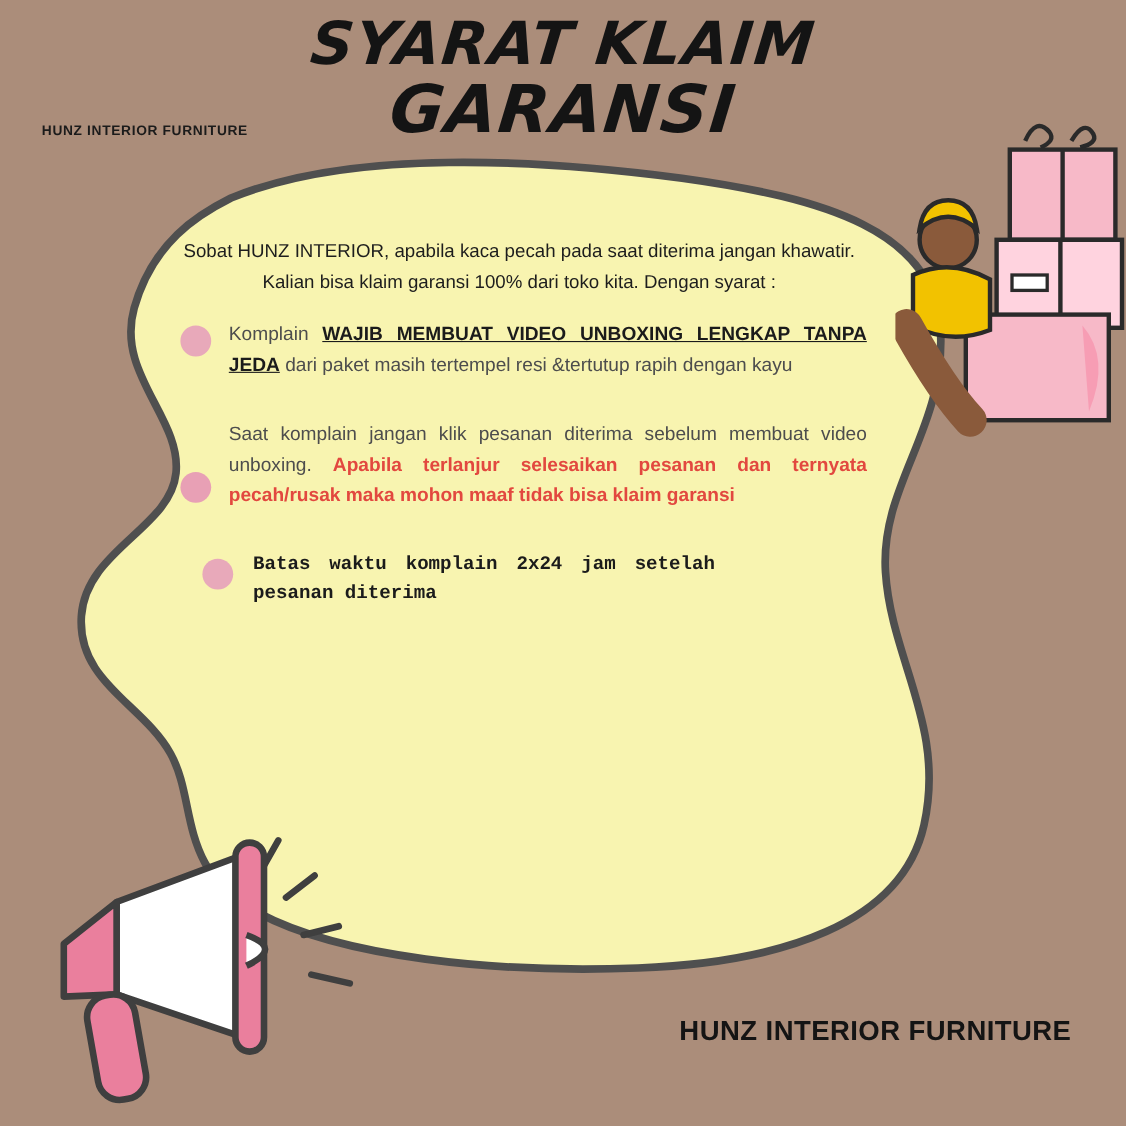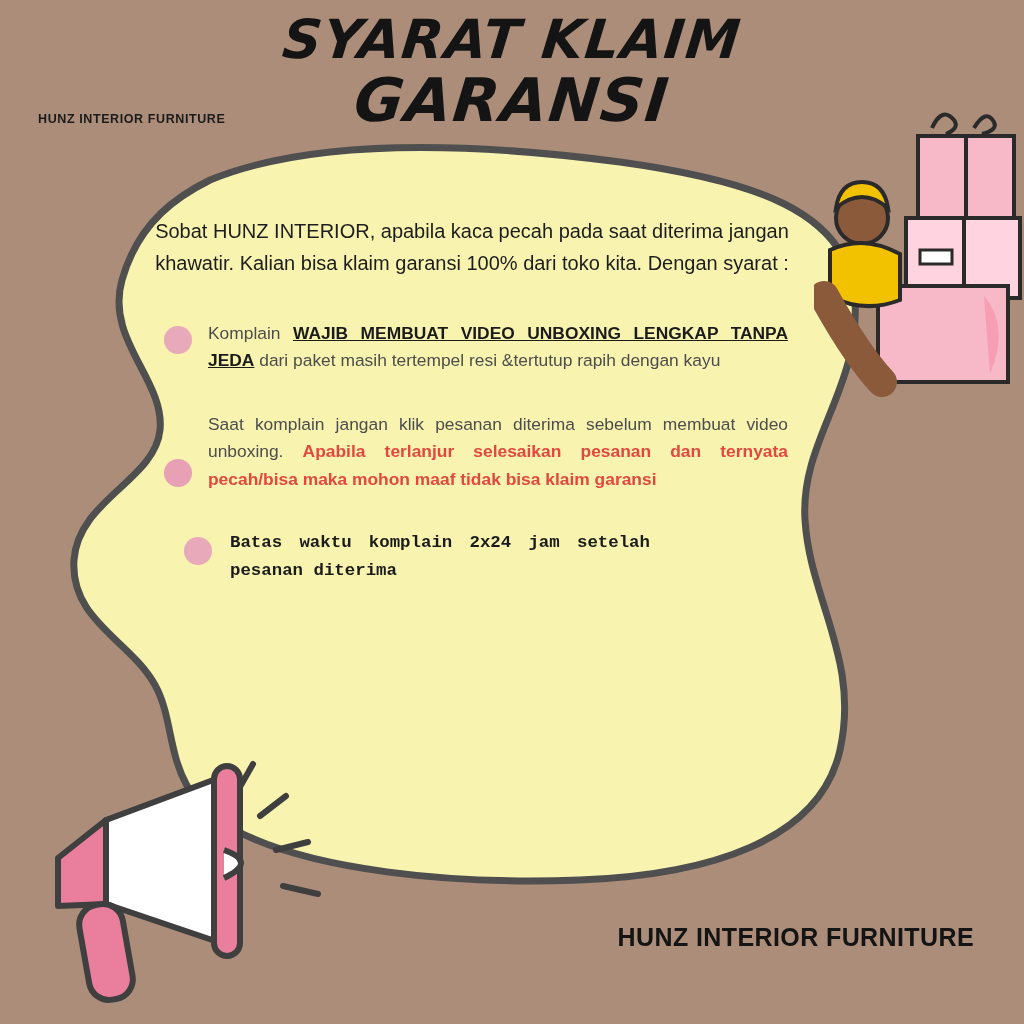--- a/index.html
+++ b/index.html
@@ -57,27 +57,27 @@
   
   .content {
     position: absolute;
     left: 150px;
     top: 215px;
     width: 700px;
   }
   .intro {
     width: 660px;
     text-align: center;
-    font-size: 20px;
+    font-size: 17px;
     line-height: 1.62;
     color: #1d1d1d;
     margin-left: -8px;
   }
 
-  .items { margin-top: 40px; }
+  .items { margin-top: 20px; }
   .item {
     position: relative;
     padding-left: 58px;
     margin-bottom: 36px;
   }
   .bullet {
     position: absolute;
     left: 14px;
     width: 28px;
     height: 28px;
@@ -162,21 +162,21 @@
     <div class="item item-1">
       <span class="bullet"></span>
       <div class="item-text">
         <span>Komplain </span><span class="u-bold">WAJIB MEMBUAT VIDEO UNBOXING LENGKAP TANPA JEDA</span><span> dari paket masih tertempel resi &amp;tertutup rapih dengan kayu</span>
       </div>
     </div>
 
     <div class="item item-2">
       <span class="bullet"></span>
       <div class="item-text">
-        <span>Saat komplain jangan klik pesanan diterima sebelum membuat video unboxing. </span><span class="red-bold">Apabila terlanjur selesaikan pesanan dan ternyata pecah/bisa maka mohon maaf tidak bisa klaim garansi</span><span></span>
+        <span>Saat komplain jangan klik pesanan diterima sebelum membuat video unboxing. </span><span class="red-bold">Apabila terlanjur selesaikan pesanan dan ternyata pecah/rusak maka mohon maaf tidak bisa klaim garansi</span><span></span>
       </div>
     </div>
 
     <div class="item item-3">
       <span class="bullet"></span>
       <div class="item-text">
         <span></span><span class="blk-bold">Batas waktu komplain 2x24 jam setelah pesanan diterima</span><span></span>
       </div>
     </div>
 

